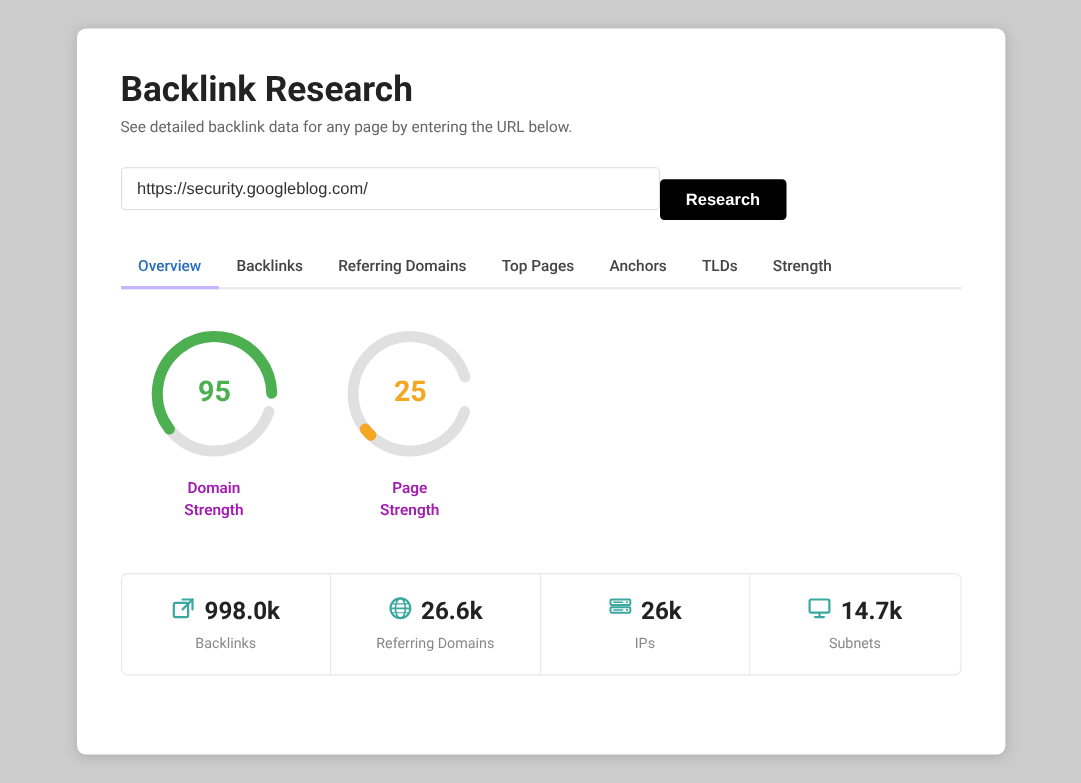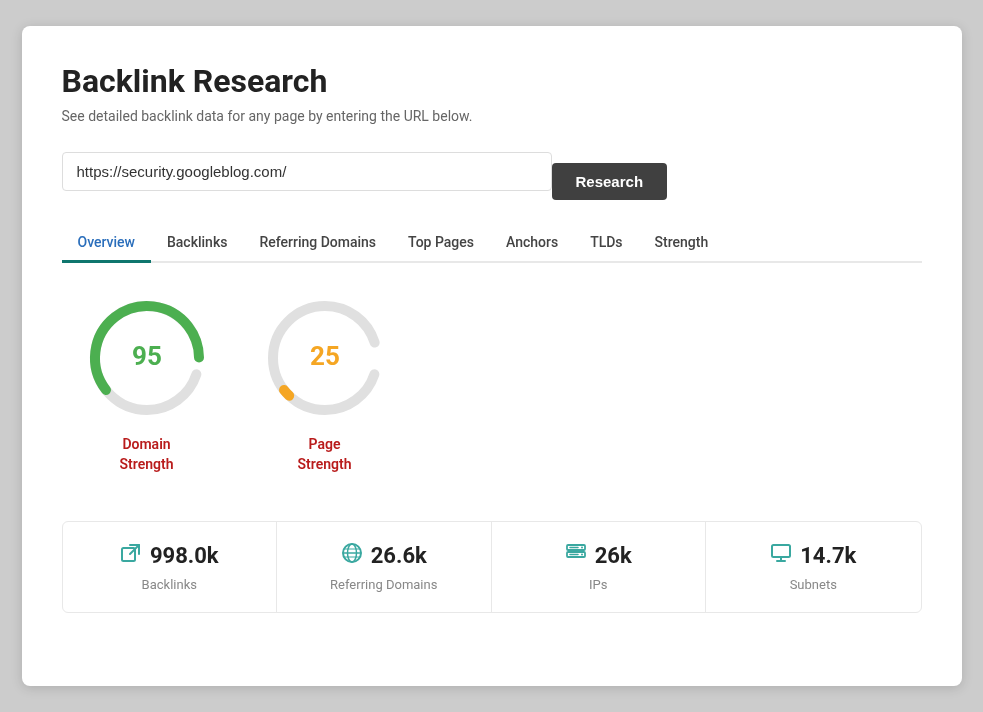--- a/index.html
+++ b/index.html
@@ -8,21 +8,21 @@
       display: flex;
       justify-content: center;
       align-items: center;
       min-height: 100vh;
       font-family: -apple-system, BlinkMacSystemFont, 'Segoe UI', Roboto, sans-serif;
     }
     .card {
       background: #fff;
       border-radius: 8px;
       box-shadow: 0 2px 12px rgba(0,0,0,0.15);
-      width: 940px;
+      width: 844px;
       min-height: 660px;
       padding: 36px 40px 30px 40px;
     }
     .page-title {
       font-size: 32px;
       font-weight: 700;
       color: #222;
       margin-bottom: 8px;
     }
     .subtitle {
@@ -40,21 +40,21 @@
       flex: 1;
       max-width: 490px;
       border: 1.5px solid #ddd;
       border-radius: 4px;
       padding: 10px 14px;
       font-size: 15px;
       color: #333;
       outline: none;
     }
     .research-btn {
-      background: #404040;
+      background: #000000;
       color: #fff;
       border: none;
       border-radius: 4px;
       padding: 10px 24px;
       font-size: 15px;
       font-weight: 600;
       cursor: pointer;
       margin-top: 21px;
     }
     .tabs {
@@ -69,39 +69,39 @@
       color: #444;
       cursor: pointer;
       border-bottom: 3px solid transparent;
       margin-bottom: -2px;
       text-decoration: none;
       font-weight: 500;
       white-space: nowrap;
     }
     .tab.active {
       color: #2a6ebb;
-      border-bottom: 3px solid #0f766e;
+      border-bottom: 3px solid #c4b5fd;
     }
     .metrics-row {
       display: flex;
       gap: 48px;
       align-items: flex-start;
       margin-bottom: 47px;
       padding-left: 20px;
     }
     .gauge-item {
       display: flex;
       flex-direction: column;
       align-items: center;
       gap: 12px;
     }
     .gauge-label {
       font-size: 14px;
       font-weight: 600;
-      color: #b91c1c;
+      color: #a21caf;
       text-align: center;
       line-height: 1.4;
     }
     
     .gauge-svg {
       width: 130px;
       height: 130px;
     }
     .gauge-value {
       font-size: 26px;

